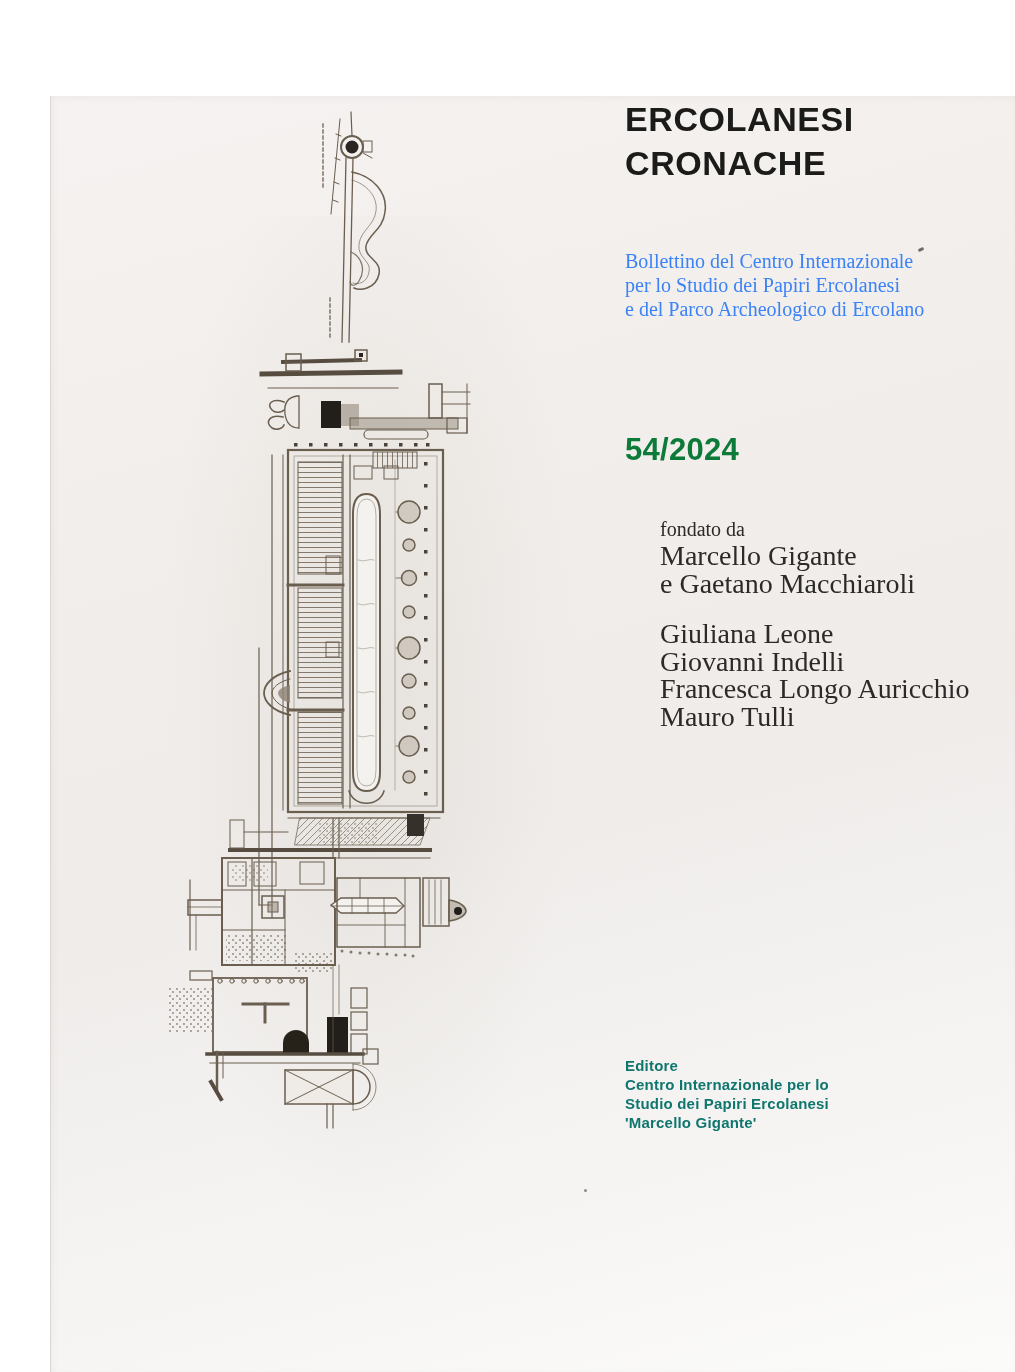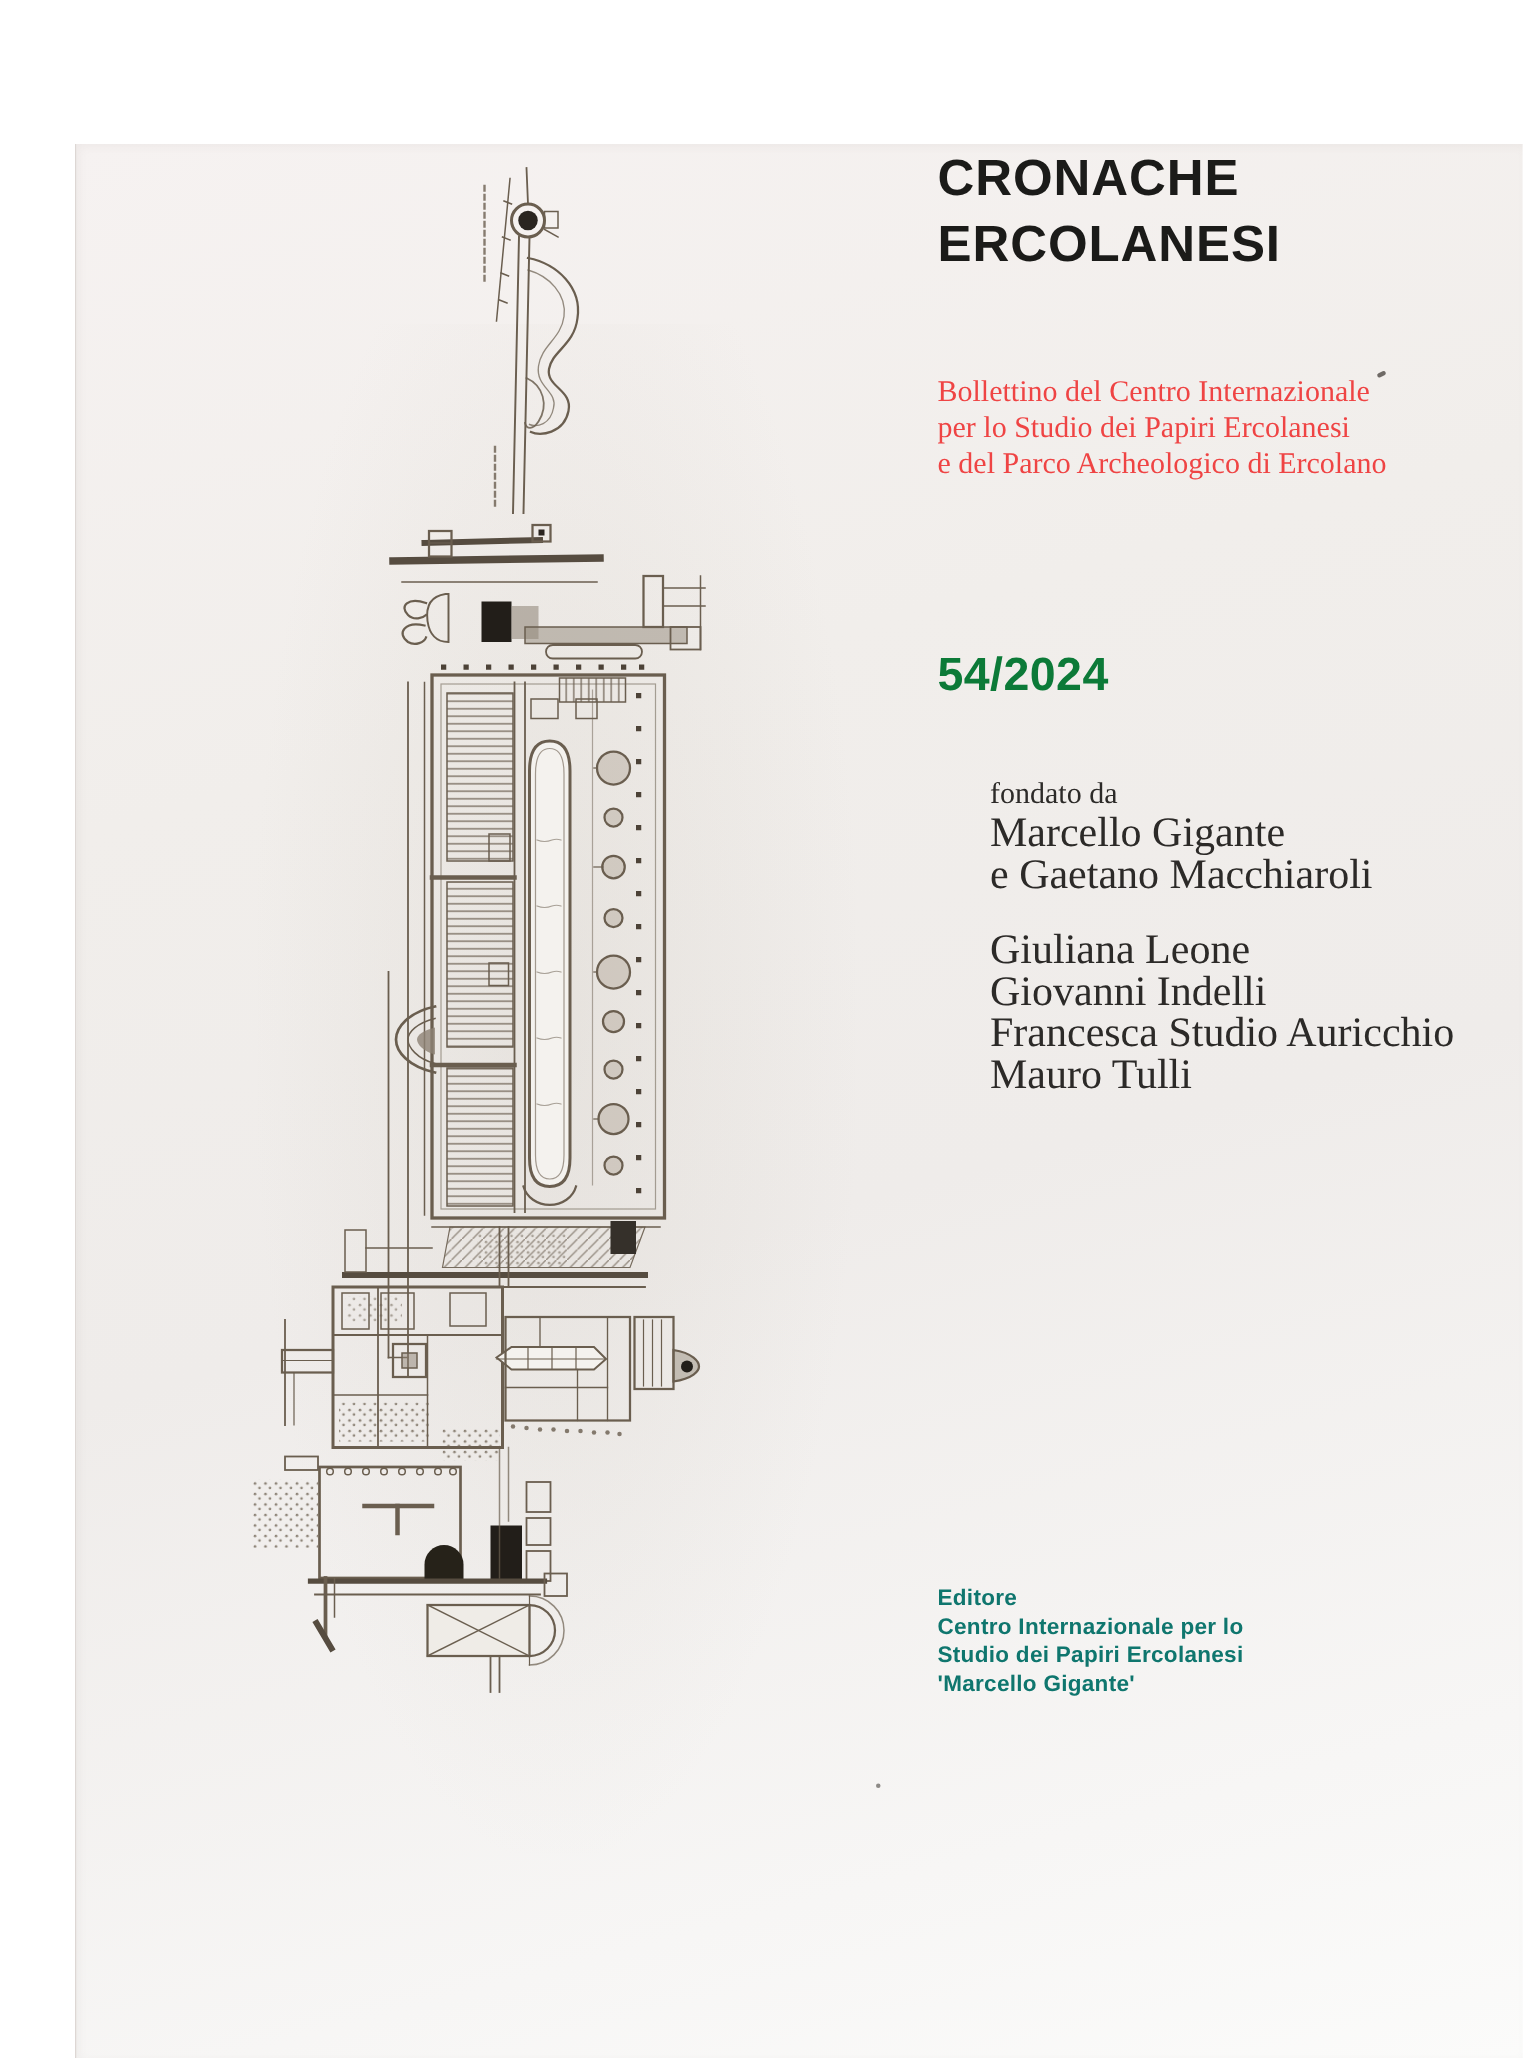--- a/index.html
+++ b/index.html
@@ -21,21 +21,21 @@
   .plan{
     position:absolute;left:148px;top:108px;width:332px;height:1032px;
   }
   .rc{position:absolute;left:625px;color:#1d1d1b;}
   .title{
     top:97px;font-size:34px;font-weight:bold;letter-spacing:0.6px;
     line-height:44px;color:#1b1b19;
   }
   .subtitle{
     top:249px;font-family:"Liberation Serif",serif;font-size:20px;
-    line-height:24px;color:#ef4444;font-weight:normal;
+    line-height:24px;color:#3b82f6;font-weight:normal;
   }
   .issue{
     top:432px;font-size:31px;font-weight:bold;letter-spacing:0.3px;
   }
   .block-serif{
     font-family:"Liberation Serif",serif;color:#2c2a28;margin-left:35px;
   }
   .founded{top:517px;}
   .direction{top:620px;}
   .small-label{font-size:20px;line-height:25px;}
@@ -291,42 +291,42 @@
     <rect x="226" y="935" width="60" height="26" fill="url(#dots)" stroke="none"></rect>
     <rect x="295" y="952" width="38" height="22" fill="url(#dots)" stroke="none"></rect>
     <rect x="168" y="986" width="44" height="46" fill="url(#dots)" stroke="none"></rect>
     <rect x="230" y="864" width="38" height="18" fill="url(#dots)" stroke="none" opacity="0.7"></rect>
     <rect x="318" y="822" width="60" height="22" fill="url(#dots)" stroke="none" opacity="0.7"></rect>
   </g>
 </svg>
 </div>
 
 <div class="rc title">
+  <span class="line">ERCOLANESI</span>
   <span class="line">CRONACHE</span>
-  <span class="line">ERCOLANESI</span>
 </div>
 
 <div class="rc subtitle">
   <span class="line">Bollettino del Centro Internazionale</span>
   <span class="line">per lo Studio dei Papiri Ercolanesi</span>
   <span class="line">e del Parco Archeologico di Ercolano</span>
 </div>
 
 <div class="rc issue" style="color:#0c7a38;">54/2024</div>
 
 <div class="rc block-serif founded">
   <span class="line small-label">fondato da</span>
   <span class="line names">Marcello Gigante</span>
   <span class="line names">e Gaetano Macchiaroli</span>
 </div>
 
 <div class="rc block-serif direction">
   <span class="line names">Giuliana Leone</span>
   <span class="line names">Giovanni Indelli</span>
-  <span class="line names">Francesca Studio Auricchio</span>
+  <span class="line names">Francesca Longo Auricchio</span>
   <span class="line names">Mauro Tulli</span>
 </div>
 
 <div class="rc publisher">
   <span class="line">Editore</span>
   <span class="line">Centro Internazionale per lo</span>
   <span class="line">Studio dei Papiri Ercolanesi</span>
   <span class="line">'Marcello Gigante'</span>
 </div>
 

